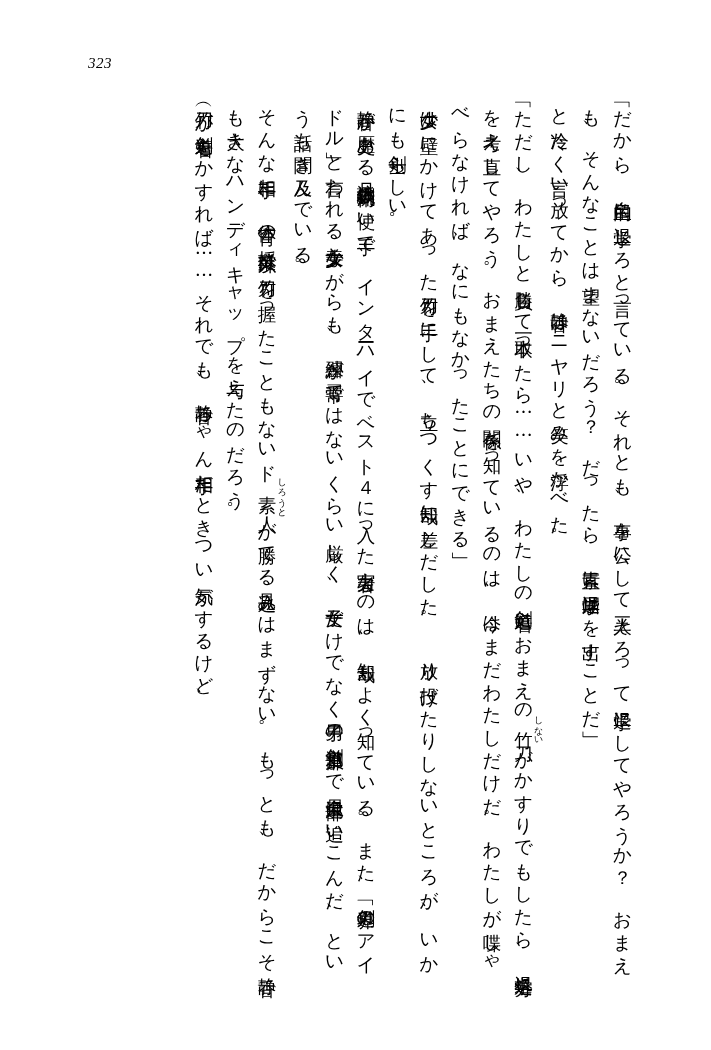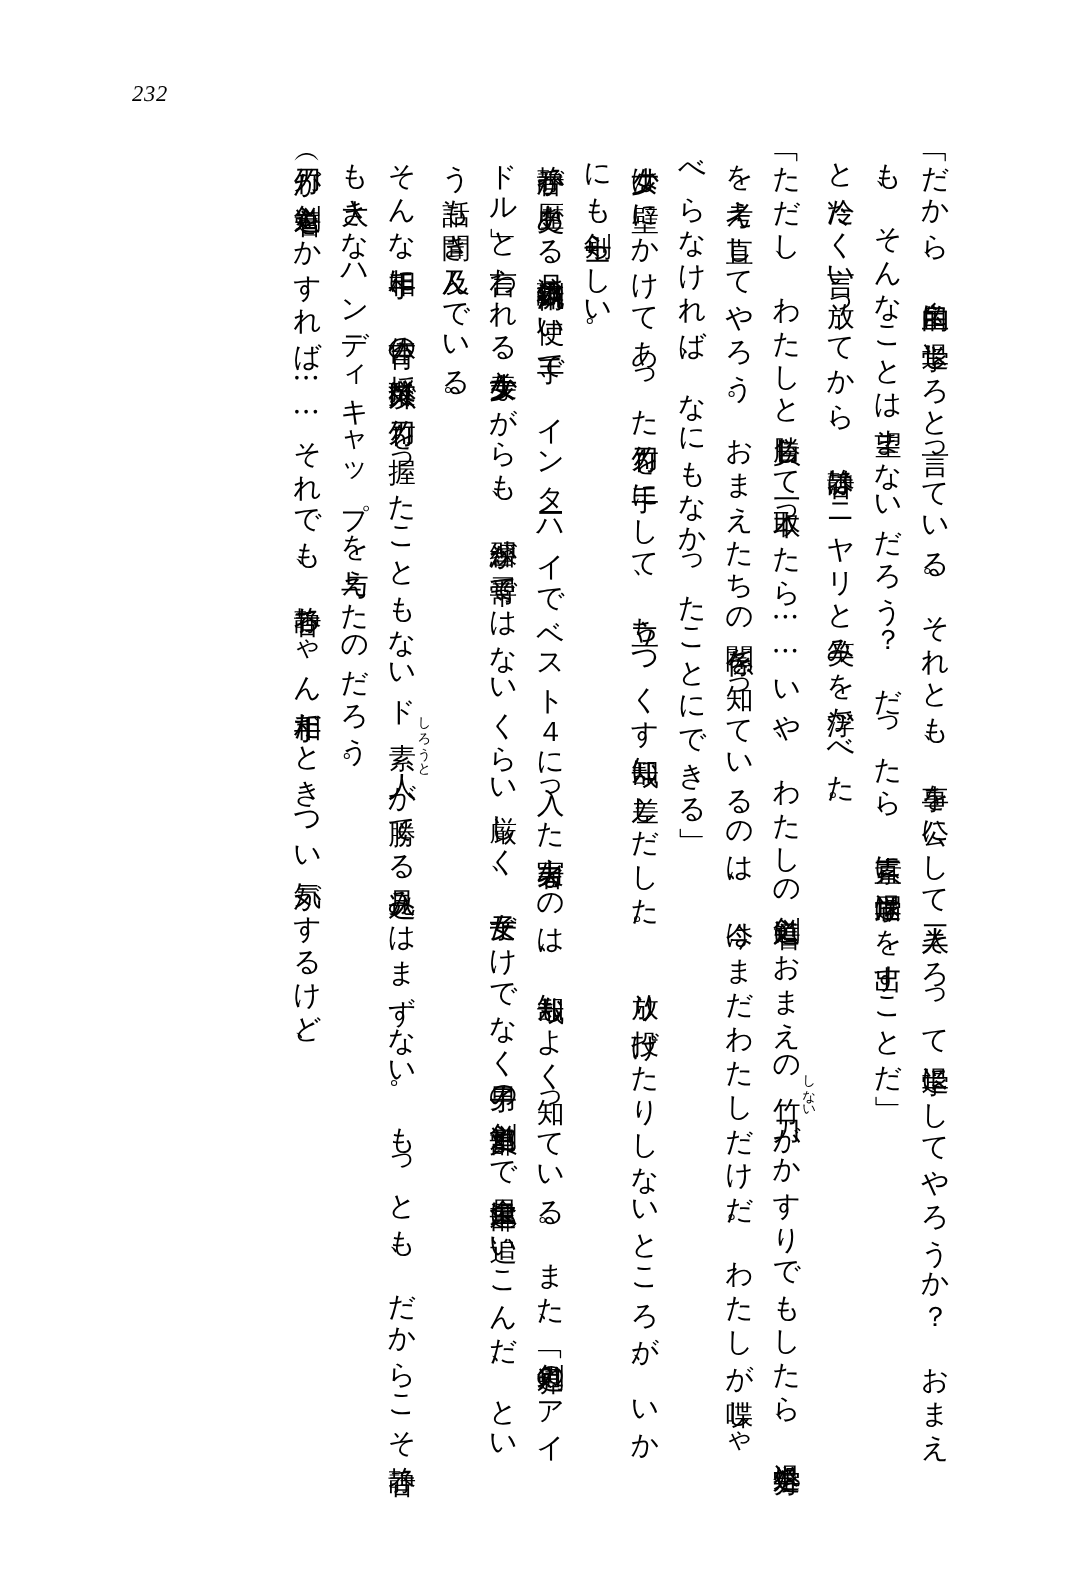--- a/index.html
+++ b/index.html
@@ -58,21 +58,21 @@
     font-size: 9px;
     letter-spacing: 0px;
     line-height: 1;
   }
 </style>
 </head>
 <body>
 
 <div id="page">
 
-  <div id="page-number">232</div>
+  <div id="page-number">323</div>
 
   <div id="body-text">
 
     <p class="para">「だから、自主的に退学しろと言っている。それとも、事を公にして三人そろって退学にしてやろうか？　おまえも、そんなことは望まないだろう？　だったら、素直に退学届けを出すことだ」</p>
 
     <p class="para">と冷たく言い放ってから、静香はニヤリと笑みを浮かべた。</p>
 
     <p class="para">「ただし、わたしと勝負して一本取ったら……いや、わたしの剣道着におまえの<ruby>竹刀<rt>しない</rt></ruby>がかすりでもしたら、退学処分を考え直してやろう。おまえたちの関係を知っているのは、今はまだわたしだけだ。わたしが喋しゃべらなければ、なにもなかったことにできる」</p>
 
     <p class="para">少女は壁にかけてあった竹刀を手にして、立ちつくす知哉に差しだした。　放り投げたりしないところが、いかにも剣士らしい。</p>

